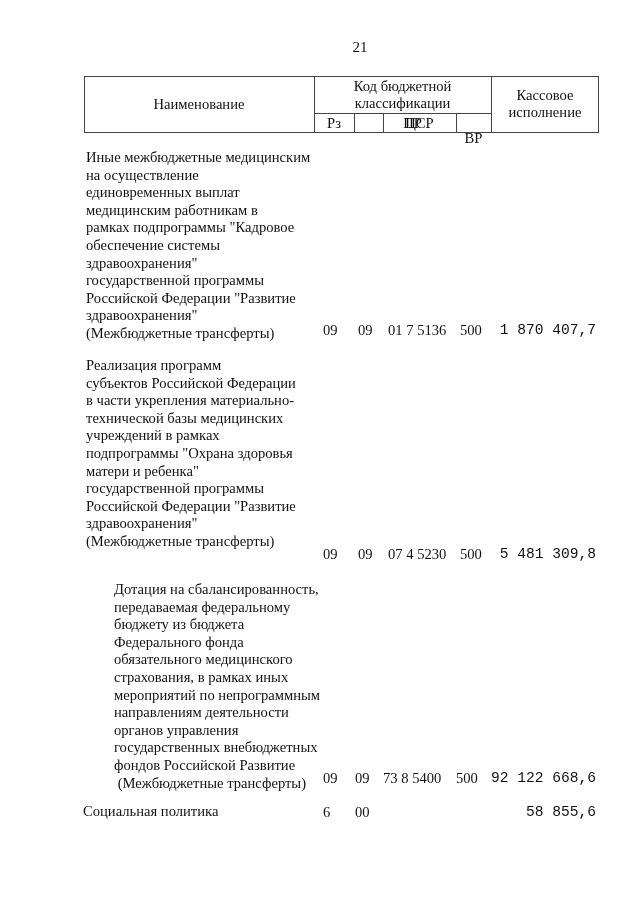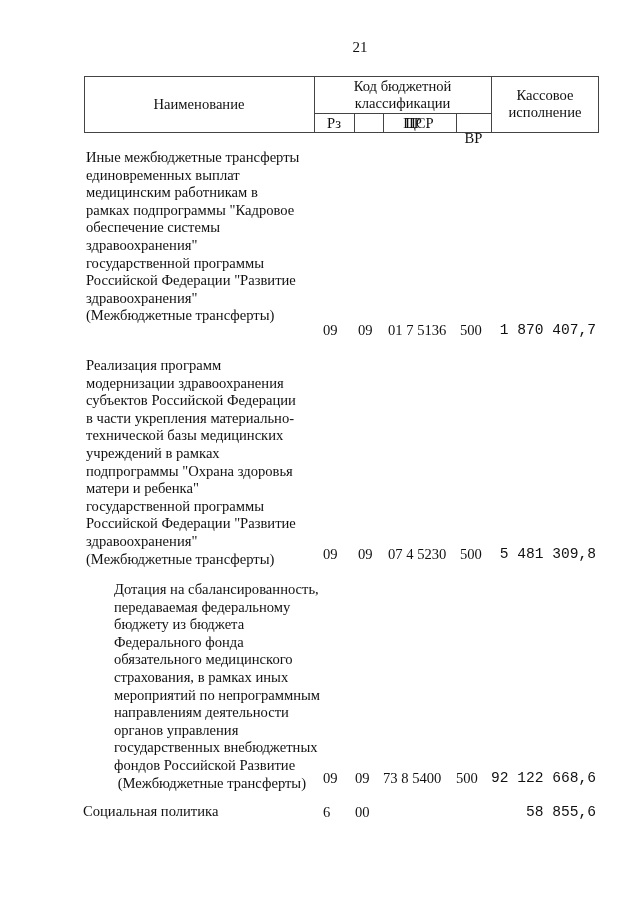--- a/index.html
+++ b/index.html
@@ -37,42 +37,42 @@
 <div class="htext" style="left:362px;top:115px;width:29px;margin-left:36px;">ПР</div>
 <div class="htext" style="left:383px;top:115px;width:73px;">ЦСР</div>
 <div class="htext" style="left:456px;top:130px;width:35px;">ВР</div>
 <div class="htext" style="left:491px;top:87px;width:108px;">
   <div>Кассовое</div>
   <div>исполнение</div>
 </div>
 
 <div>
   <div class="row-name" style="top:149px;">
-    <div>Иные межбюджетные трансферты</div>
+    <div>Иные межбюджетные медицинским</div>
+    <div>на осуществление</div>
     <div>единовременных выплат</div>
     <div>медицинским работникам в</div>
     <div>рамках подпрограммы "Кадровое</div>
     <div>обеспечение системы</div>
     <div>здравоохранения"</div>
     <div>государственной программы</div>
     <div>Российской Федерации "Развитие</div>
     <div>здравоохранения"</div>
     <div>(Межбюджетные трансферты)</div>
   </div>
   <div class="cell" style="left:323px;top:321px;">09</div>
   <div class="cell" style="left:358px;top:321px;">09</div>
   <div class="cell" style="left:388px;top:321px;">01 7 5136</div>
   <div class="cell" style="left:460px;top:321px;">500</div>
   <div class="cell num" style="left:490px;width:106px;top:321px;">1 870 407,7</div>
 </div>
 
 <div>
   <div class="row-name" style="top:357px;">
     <div>Реализация программ</div>
-    <div>модернизации здравоохранения</div>
     <div>субъектов Российской Федерации</div>
     <div>в части укрепления материально-</div>
     <div>технической базы медицинских</div>
     <div>учреждений в рамках</div>
     <div>подпрограммы "Охрана здоровья</div>
     <div>матери и ребенка"</div>
     <div>государственной программы</div>
     <div>Российской Федерации "Развитие</div>
     <div>здравоохранения"</div>
     <div>(Межбюджетные трансферты)</div>

